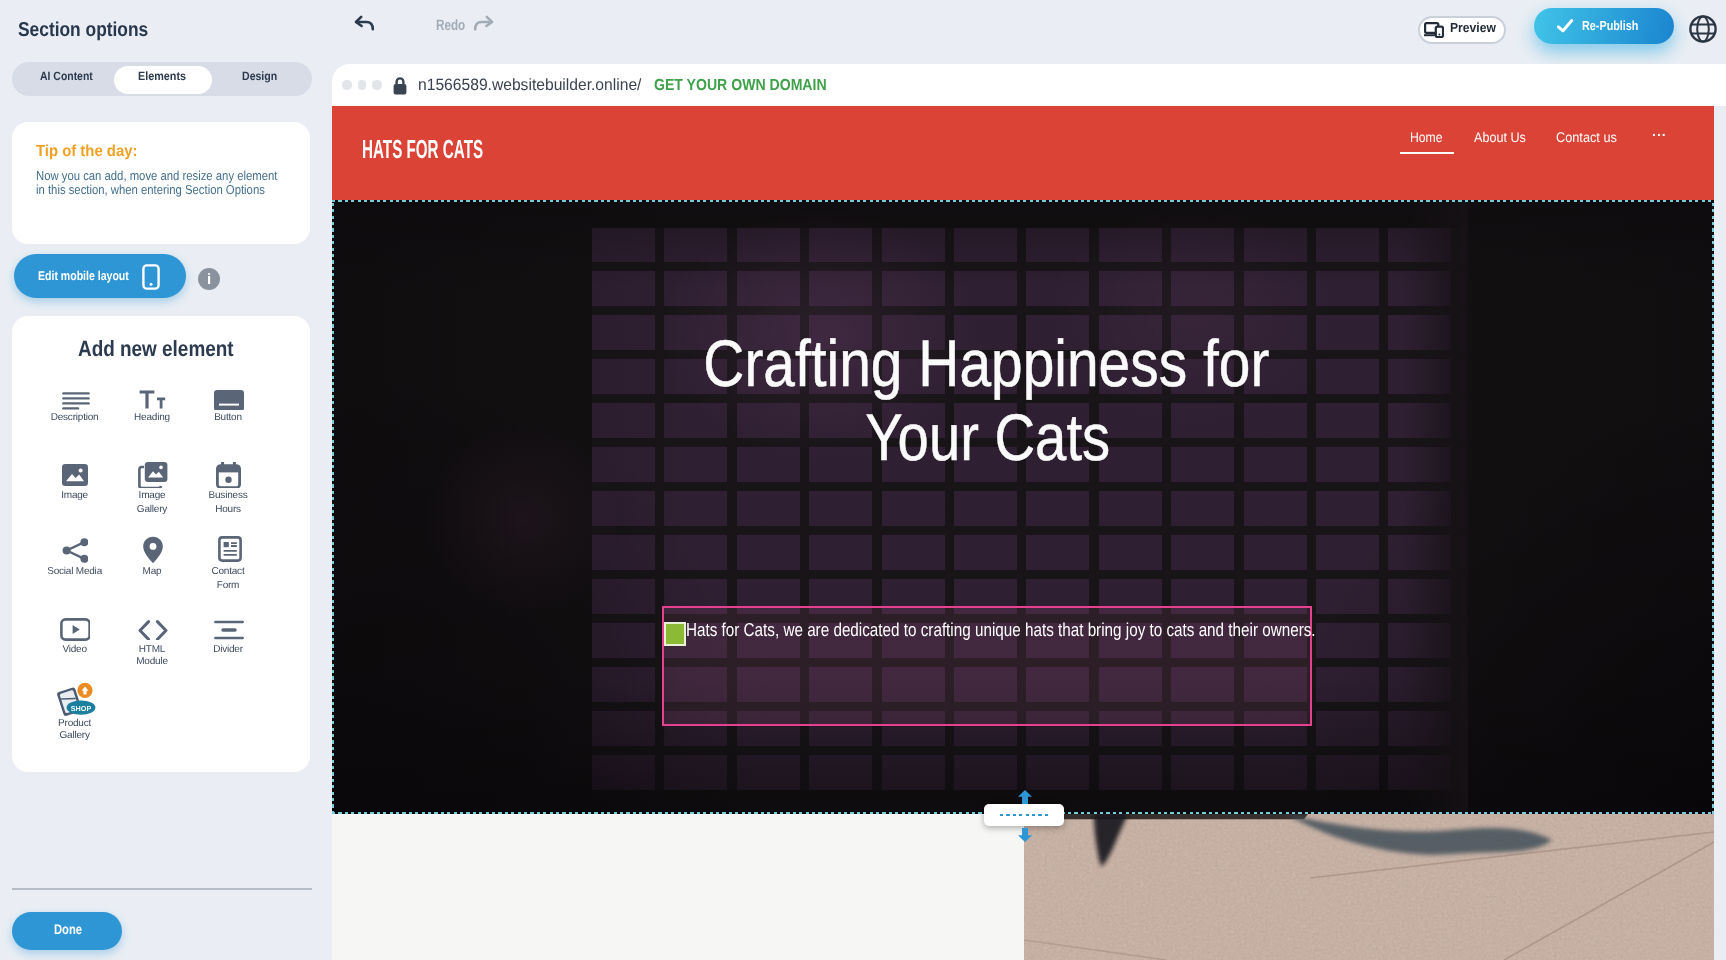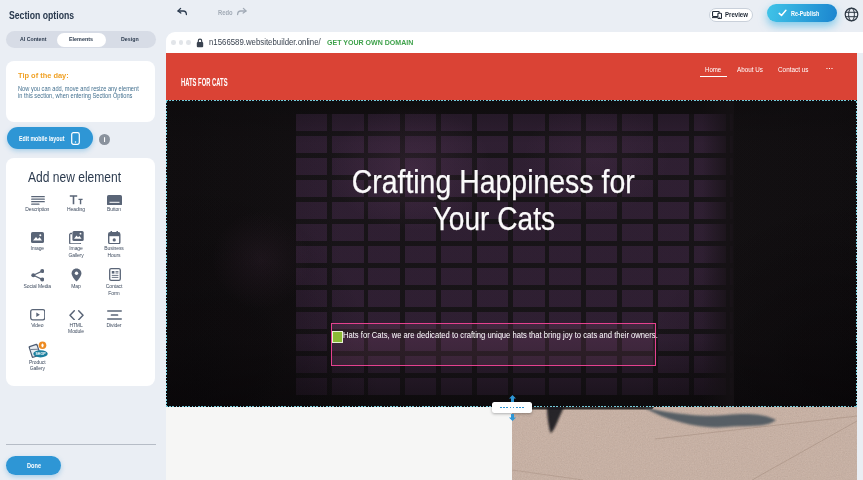--- a/index.html
+++ b/index.html
@@ -72,21 +72,21 @@
 <div class="abs" style="left:7px;top:127px;width:86px;height:22px;background:#2e96d5;border-radius:11px;box-shadow:0 2px 5px rgba(46,150,213,.35);">
   <div class="abs" style="left:11.5px;top:7.5px;font-size:6.4px;font-weight:bold;color:#fff;"><span class="sx" style="transform:scaleX(.825);">Edit mobile layout</span></div>
   <svg class="abs" style="left:64px;top:4.5px;" width="9" height="13" viewBox="0 0 9 13">
       <rect x="0.7" y="0.7" width="7.6" height="11.6" rx="1.7" fill="none" stroke="#fff" stroke-width="1.2"></rect>
       <circle cx="4.5" cy="10.1" r="0.75" fill="#fff"></circle>
     </svg>
 </div>
 <div class="abs" style="left:99px;top:133.5px;width:11px;height:11px;border-radius:50%;background:#8a929d;color:#fff;font-size:7.5px;font-weight:bold;text-align:center;line-height:11px;">i</div>
 
 <div class="abs" style="left:6px;top:158px;width:149px;height:228px;background:#fff;border-radius:8px;"></div>
-<div class="abs" style="left:28px;top:169px;font-size:14px;color:#2b3a4e;"><span class="sx" style="transform:scaleX(.86);">Add new element</span></div>
+<div class="abs" style="left:39px;top:169px;font-size:11px;color:#2b3a4e;font-weight:bold;"><span class="sx" style="transform:scaleX(.86);">Add new element</span></div>
 
 <style>
  .lbl { position:absolute; width:40px; text-align:center; font-size:5px; line-height:6.6px; color:#3d4a5e; letter-spacing:-0.1px; }
  .ic  { position:absolute; }
 </style>
 
 <svg class="ic" style="left:30.5px;top:195.5px;" width="14" height="9" viewBox="0 0 14 9">
     <g stroke="#5a6577" stroke-width="1.2" stroke-linecap="round">
       <path d="M0.7 0.7 H13.3"></path>
       <path d="M0.7 3.2 H13.3"></path>
@@ -196,21 +196,21 @@
       <rect x="0.8" y="4" width="6.4" height="5.2" rx="1" fill="#3a4350"></rect>
       <path d="M2.3 4 V2.9 a1.7 1.7 0 0 1 3.4 0 V4" fill="none" stroke="#3a4350" stroke-width="1.2"></path>
     </svg>
   <div class="abs" style="left:42.7px;top:6px;font-size:8.2px;color:#3a4350;"><span class="sx" style="transform:scaleX(.955);">n1566589.websitebuilder.online/</span></div>
   <div class="abs" style="left:160.5px;top:6px;font-size:8px;font-weight:bold;color:#3fa24b;"><span class="sx" style="transform:scaleX(.88);">GET YOUR OWN DOMAIN</span></div>
 </div>
 
 <div id="site" class="abs" style="left:166px;top:53px;width:691px;height:427px;overflow:hidden;background:#151214;">
 
   <div class="abs" style="left:0;top:0;width:691px;height:47px;background:#da4335;">
-    <div class="abs" style="left:15px;top:24px;font-size:10px;font-weight:bold;color:#fff;"><span class="sx" style="transform:scaleX(.585);">HATS FOR CATS</span></div>
+    <div class="abs" style="left:15px;top:14px;font-size:13px;font-weight:bold;color:#fff;"><span class="sx" style="transform:scaleX(.585);">HATS FOR CATS</span></div>
     <div class="abs" style="left:539.3px;top:12.7px;font-size:7px;color:#fff;"><span class="sx" style="transform:scaleX(.87);">Home</span></div>
     <div class="abs" style="left:534px;top:22.6px;width:27px;height:1.4px;background:#fff;"></div>
     <div class="abs" style="left:570.9px;top:12.7px;font-size:7px;color:#fff;"><span class="sx" style="transform:scaleX(.9);">About Us</span></div>
     <div class="abs" style="left:611.8px;top:12.7px;font-size:7px;color:#fff;"><span class="sx" style="transform:scaleX(.91);">Contact us</span></div>
     <div class="abs" style="left:660px;top:10px;font-size:7px;font-weight:bold;color:#fff;letter-spacing:.5px;">...</div>
   </div>
 
   <div class="abs" style="left:0;top:47px;width:691px;height:307px;background:#151214;overflow:hidden;">
 
     <div class="abs" style="left:129.5px;top:13.5px;width:437px;height:281px;
@@ -227,21 +227,21 @@
       radial-gradient(ellipse 310px 260px at 705px 290px, rgba(5,3,5,.55), transparent 75%),
       radial-gradient(ellipse 250px 310px at 30px 310px, rgba(5,3,5,.45), transparent 75%),
       linear-gradient(rgba(10,8,10,.42), rgba(10,8,10,.06) 14%, rgba(10,8,10,.06) 78%, rgba(10,8,10,.62)),
       linear-gradient(90deg, rgba(8,6,8,.30), rgba(8,6,8,0) 26%, rgba(8,6,8,0) 80%, rgba(8,6,8,.25)),
       linear-gradient(rgba(12,9,12,.16), rgba(12,9,12,.16));"></div>
 
     <div class="abs" style="left:536px;top:0;width:32px;height:307px;background:linear-gradient(90deg,rgba(21,17,20,0),rgba(21,17,20,.92));"></div>
 
     <div class="abs" style="left:-18px;top:62.5px;width:691px;text-align:center;color:#fbfafb;font-size:33px;line-height:37px;-webkit-text-stroke:0.25px #fbfafb;"><span style="display:inline-block;white-space:nowrap;transform:scaleX(.862);transform-origin:center;">Crafting Happiness for</span><br><span style="display:inline-block;white-space:nowrap;transform:scaleX(.852);transform-origin:center;">Your Cats</span></div>
 
-    <div class="abs" style="left:165px;top:203px;width:325px;height:43px;border:1.2px solid #e5418f;background:rgba(235,130,185,.10);margin-top:20px;">
+    <div class="abs" style="left:165px;top:203px;width:325px;height:60px;border:1.2px solid #e5418f;background:rgba(235,130,185,.10);">
       <div class="abs" style="left:11px;top:5px;font-size:9.4px;color:#fff;"><span class="sx" style="transform:scaleX(.813);">Hats for Cats, we are dedicated to crafting unique hats that bring joy to cats and their owners.</span></div>
       <div class="abs" style="left:-0.5px;top:7px;width:11.5px;height:11.5px;background:#8cba35;border:1.5px solid #e9f2d7;"></div>
     </div>
 
     <div class="abs" style="left:0;top:0;width:691px;height:1.2px;background:repeating-linear-gradient(90deg,#74cbdb 0 1.6px,transparent 1.6px 3.2px);"></div>
     <div class="abs" style="left:0;top:0;width:1.2px;height:307px;background:repeating-linear-gradient(0deg,#74cbdb 0 1.6px,transparent 1.6px 3.2px);"></div>
     <div class="abs" style="left:689.5px;top:0;width:1.2px;height:307px;background:repeating-linear-gradient(0deg,#74cbdb 0 1.6px,transparent 1.6px 3.2px);"></div>
   </div>
 
   <div class="abs" style="left:0;top:354px;width:346px;height:73px;background:#f6f6f5;"></div>

